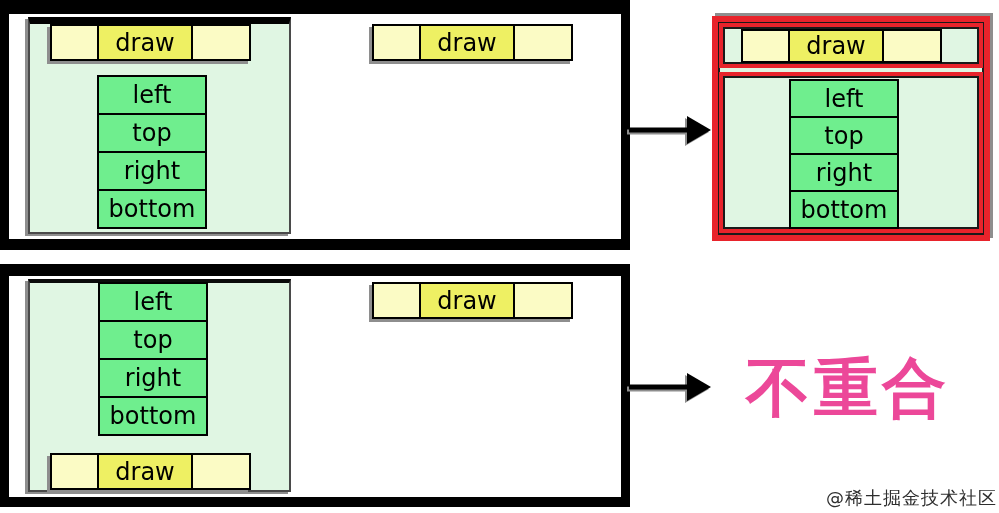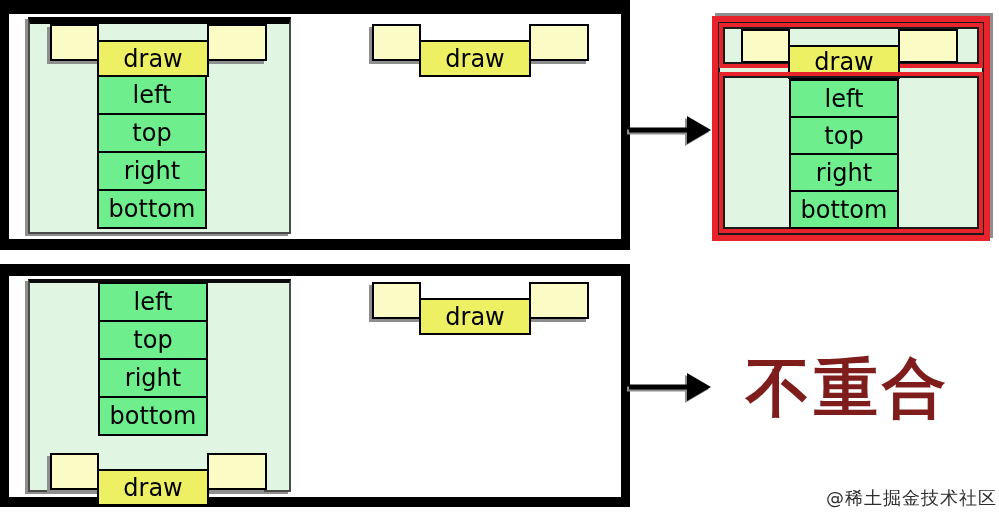--- a/index.html
+++ b/index.html
@@ -33,23 +33,23 @@
 
   
   .bar { position: absolute; display: flex; height: 37px; box-shadow: -3px 3px 0 #8e8e8e; }
   .bar .seg {
     height: 100%; border: 2px solid #000; background: #fbfbc5;
   }
   .bar .seg + .seg { margin-left: -2px; }
   .bar .seg.pale-l { width: 49px; }
   .bar .seg.pale-r { width: 60px; }
   .bar .seg.mid {
-    width: 112px; background: #eef063;
+    width: 96px; background: #eef063;
     display: flex; align-items: center; justify-content: center;
-    font-size: 24px; line-height: 1; margin-top: 16px;
+    font-size: 24px; line-height: 1;
   }
   #bar-top-left    { left: 50px;  top: 24px; }
   #bar-top-mid     { left: 372px; top: 24px; }
   #bar-bottom-left { left: 50px;  top: 453px; }
   #bar-bottom-mid  { left: 372px; top: 282px; }
   .bar.in-red { box-shadow: none; height: 34px; position: absolute; }
 
   
   .stack { position: absolute; width: 110px; }
   .cell {
@@ -80,21 +80,21 @@
 
   
   .arrow { position: absolute; filter: drop-shadow(-2px 2px 0 #8e8e8e); }
   #arrow-top    { left: 629px; top: 112px; }
   #arrow-bottom { left: 629px; top: 369px; }
 
   
   #no-overlap {
     position: absolute; left: 730px; top: 345px; width: 236px;
     font-size: 64px; font-weight: 800; letter-spacing: 4px;
-    text-align: center; white-space: nowrap; color: #7f1d1d;
+    text-align: center; white-space: nowrap; color: #ec4899;
   }
 
   
   #watermark {
     position: absolute; left: 826px; top: 486px;
     font-size: 18px; font-weight: 400; color: #2e2e2e;
     letter-spacing: 1px; white-space: nowrap;
     text-shadow: 0 0 3px #fff, 0 0 3px #fff, 1px 1px 0 #fff, -1px -1px 0 #fff;
   }
 </style>

